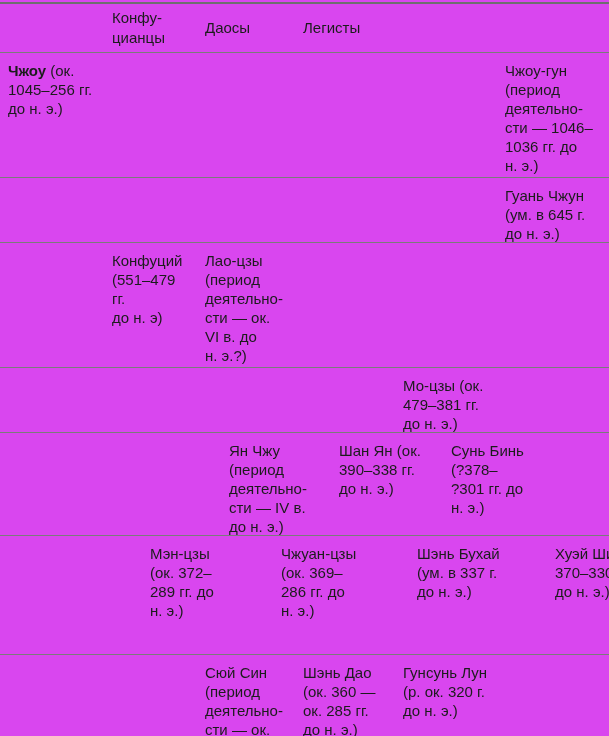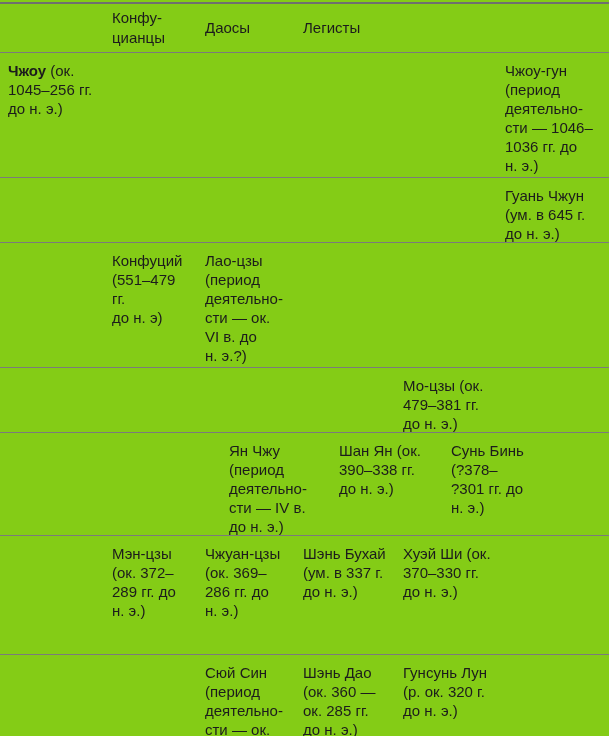--- a/index.html
+++ b/index.html
@@ -1,37 +1,37 @@
 <!DOCTYPE html>
 <html><head>
 <meta charset="utf-8">
 <style>
   html,body{margin:0;padding:0;background:#ffffff;}
   .page{
     width:609px;height:736px;box-sizing:border-box;
-    padding-top:2px;background:#84cc16;
+    padding-top:2px;background:#d946ef;
     font-family:"Liberation Sans", sans-serif;
     font-size:15px;line-height:19px;color:#1c1c1c;
     overflow:hidden;
   }
   .tbl{
     border-top:2px solid #6f6f6f;
     border-bottom:2px solid #575757;
   }
   .row{
     display:grid;
     grid-template-columns:104px 93px 98px 100px 102px 104px;
     box-sizing:border-box;
   }
   .body-row{border-top:1px solid #7b7b7b;}
   .hrow{height:48px;align-items:center;}
   .h125{height:125px;}
   .h65{height:65px;}
   .h103{height:103px;gap:12px;}
-  .h83{height:83px;}
+  .h83{height:83px;gap:38px;}
   .h113{height:127px;margin-top:36px;}
   .cell{
     white-space:pre-line;
     box-sizing:border-box;
     padding:8px 6px 0 8px;
     overflow:visible;
   }
   .hrow .cell{padding-top:0;line-height:20px;}
   .c1{grid-column:1;padding-left:8px;}
   .c2{grid-column:2;}

